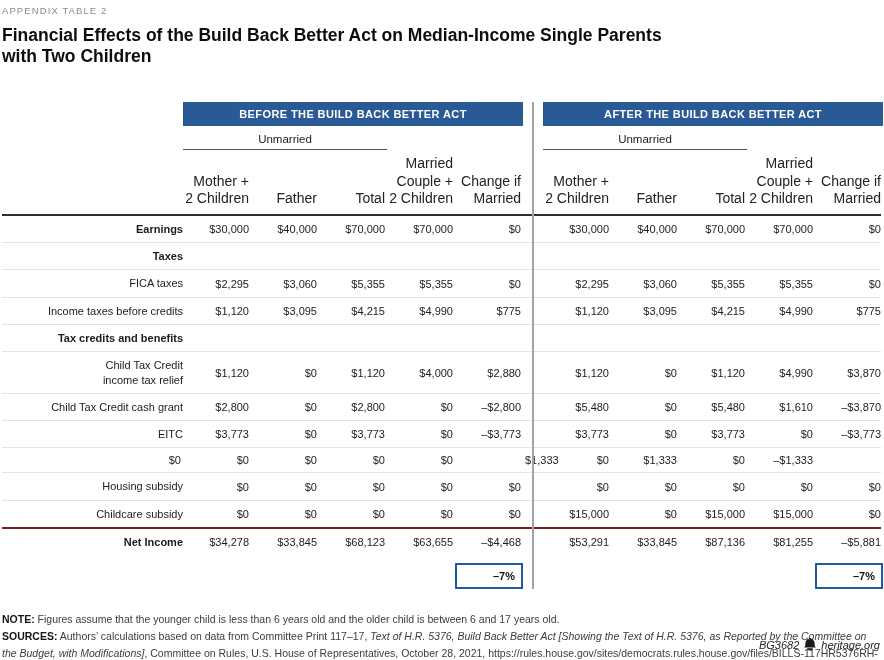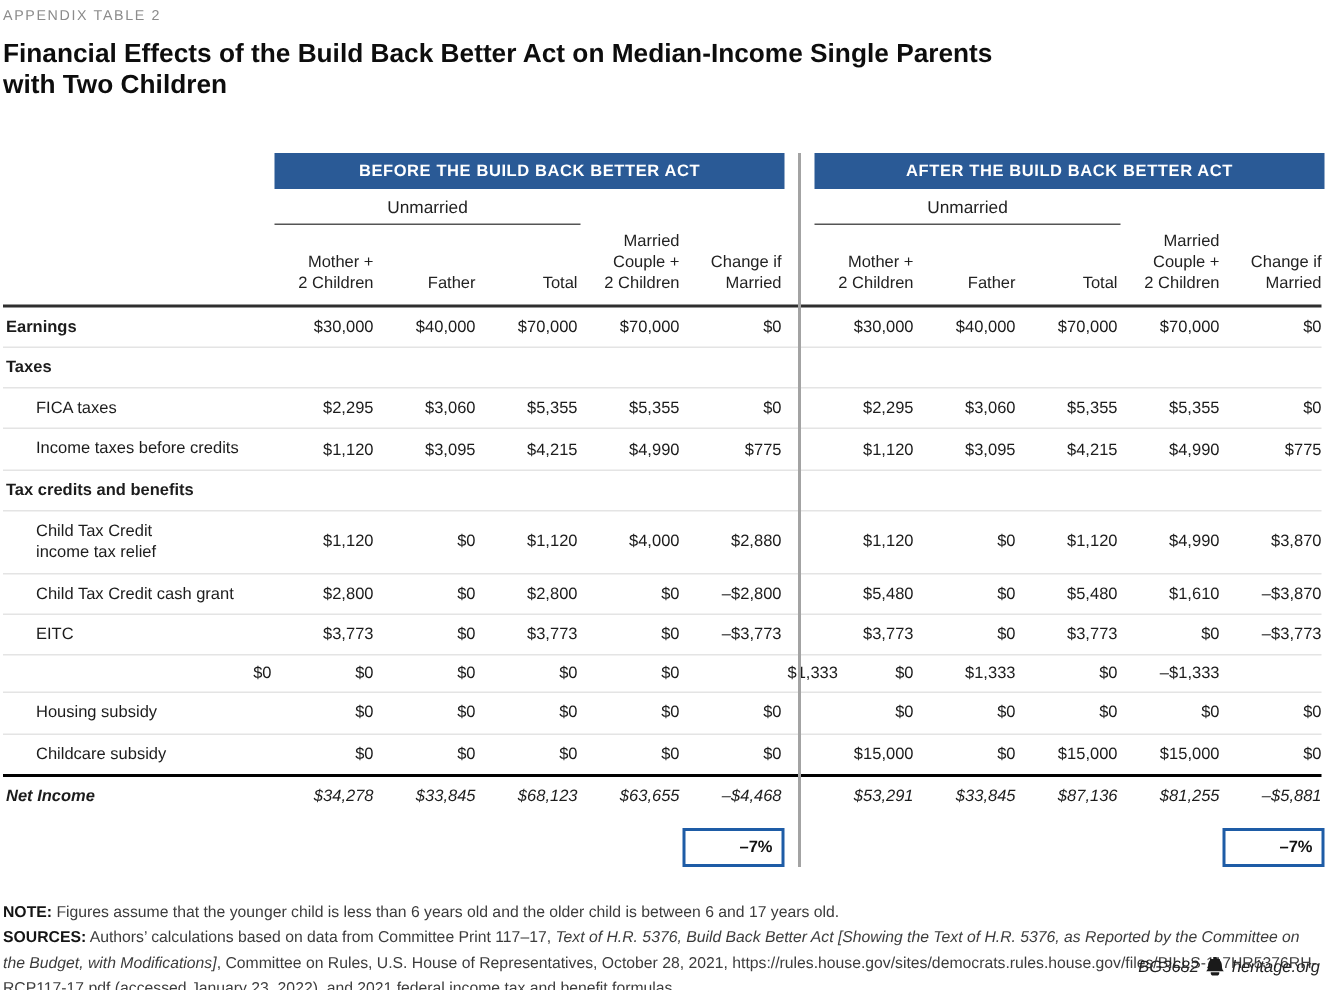--- a/index.html
+++ b/index.html
@@ -37,30 +37,30 @@
 
   .unmarried {
     font-size: 11.5px; color: #222; text-align: center;
     border-bottom: 1px solid #555; padding-bottom: 4px; align-self: end;
   }
   .unmarried.left  { grid-column: 2 / 5; }
   .unmarried.right { grid-column: 8 / 11; }
 
   .colhead-row { align-items: end; padding: 5px 0 6px; }
   .colhead {
-    font-size: 11px; color: #222; text-align: right;
+    font-size: 14px; color: #222; text-align: right;
     white-space: pre-line; line-height: 1.25; padding-right: 2px;
   }
 
   .data-row { border-top: 1px solid #e4e4e4; }
   .data-row.first { border-top: 2px solid #2e2e2e; }
-  .row-total { border-top: 2px solid #000000; font-style: italic; }
+  .row-total { border-top: 2px solid #7f1d1d; }
   .cell { font-size: 11px; text-align: right; padding: 6px 2px; }
   .row-label {
-    font-size: 11px; text-align: left; white-space: pre-line;
+    font-size: 11px; text-align: right; white-space: pre-line;
     line-height: 1.3; padding: 6px 0 6px 2px;
   }
   .row-item .row-label { padding-left: 22px; font-weight: normal; }
   .row-bold .row-label, .row-total .row-label, .row-section .row-label { font-weight: bold; }
 
   .pct-row { margin-top: 8px; }
   .pctbox {
     border: 2px solid var(--boxblue, #1e5ca6);
     font-weight: bold; font-size: 11px; color: #111;
     text-align: right; padding: 5px 6px; background: #fff;

